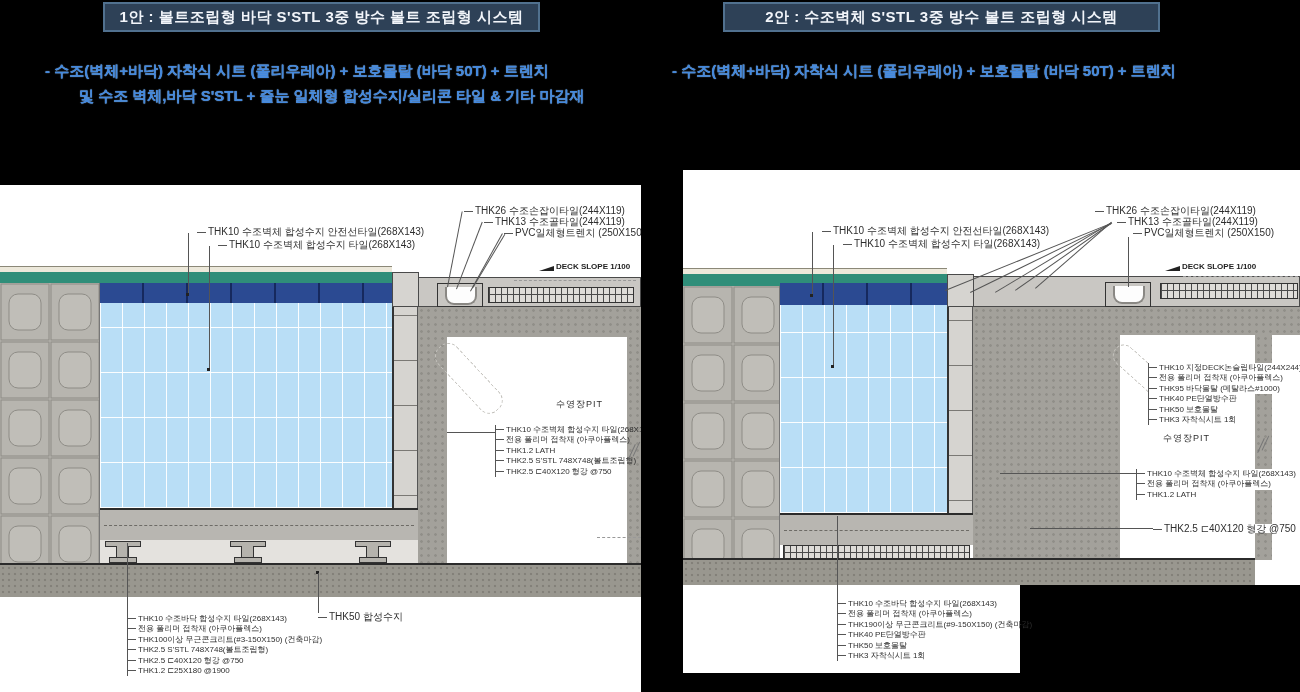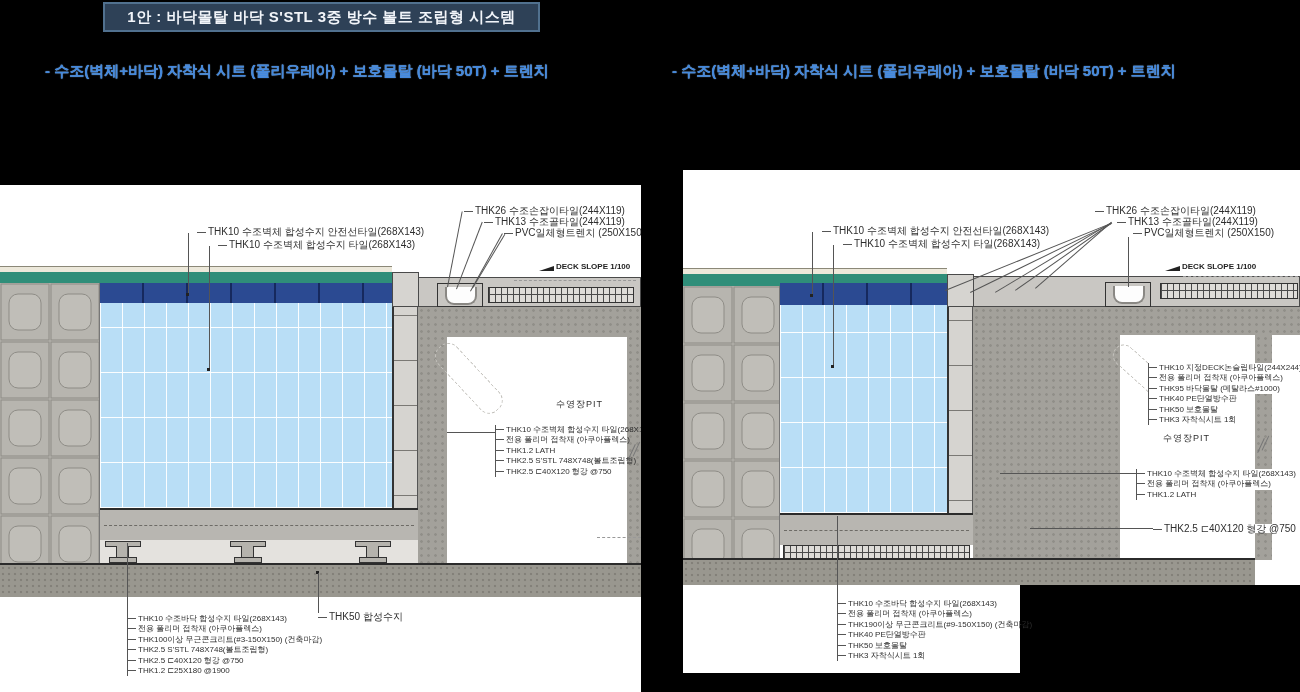--- a/index.html
+++ b/index.html
@@ -68,24 +68,25 @@
         box-shadow:4px 3px 0 #777;}
   .texsvg{position:absolute;left:0;top:0;width:100%;height:100%;}
   .concL{border-right:1px solid #777;box-sizing:border-box;}
 </style>
 </head>
 <body>
 
 <div id="stage">
 
   <div class="hdr" style="left:103px;">
-    <span>1안 : 바닥몰탈 바닥 S'STL 3중 방수  볼트 조립형 시스템</span>
+    <span>1안 : 볼트조립형 바닥 S'STL 3중 방수  볼트 조립형 시스템</span>
   </div>
   <div class="desc" style="left:45px;">
     <div class="l1">-  수조(벽체+바닥) 자착식 시트 (폴리우레아) + 보호몰탈 (바닥 50T) + 트렌치</div>
+    <div class="l2">및 수조 벽체,바닥 S'STL + 줄눈 일체형 합성수지/실리콘 타일 &amp; 기타 마감재</div>
   </div>
 
   <div class="canvas" style="left:0;top:185px;width:641px;height:507px;">
 
     <div class="abs" style="left:0;top:81px;width:392px;height:6px;background:#ece8da;border-top:1px solid #8b8878;"></div>
     <div class="abs" style="left:0;top:87px;width:392px;height:11px;background:#2f8e79;border-bottom:2px solid #1d5a4c;"></div>
 
     <div class="abs concL" style="left:0;top:98px;width:100px;height:282px;">
       <svg class="texsvg">
         <defs>
@@ -176,20 +177,23 @@
       <div>THK2.5 ⊏40X120 형강 @750</div>
       <div>THK1.2 ⊏25X180 @1900</div>
     </div>
 
     <div class="dot" style="left:316px;top:386px;"></div>
     <div class="vline" style="left:318px;top:388px;height:40px;"></div>
     <div class="lbl" style="left:318px;top:427px;">THK50 합성수지</div>
     <div class="brk" style="left:624px;top:266px;"></div>
   </div>
 
+  <div class="hdr" style="left:723px;">
+    <span>2안 : 수조벽체 S'STL 3중 방수  볼트 조립형 시스템</span>
+  </div>
   <div class="desc" style="left:672px;">
     <div class="l1">-  수조(벽체+바닥) 자착식 시트 (폴리우레아) + 보호몰탈 (바닥 50T) + 트렌치</div>
   </div>
 
   <div class="canvas" style="left:683px;top:170px;width:617px;height:503px;">
     <div class="abs" style="left:0;top:98px;width:264px;height:6px;background:#ece8da;border-top:1px solid #8b8878;"></div>
     <div class="abs" style="left:0;top:104px;width:264px;height:12px;background:#2f8e79;border-bottom:2px solid #1d5a4c;"></div>
     <div class="abs concL" style="left:0;top:116px;width:97px;height:272px;">
       <svg class="texsvg">
         <defs>

